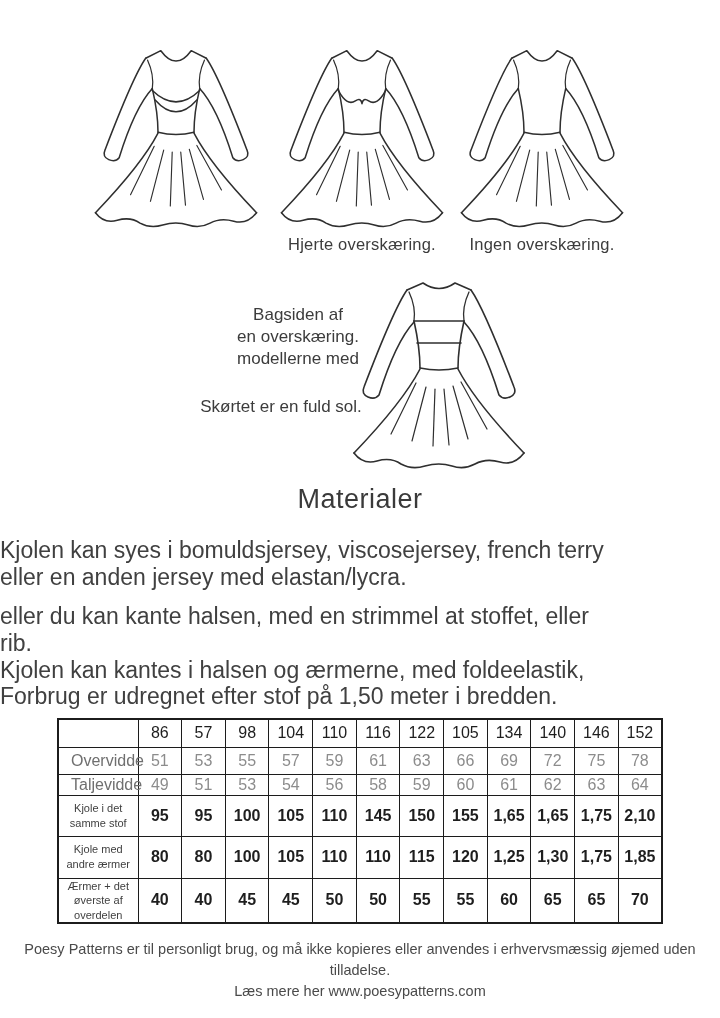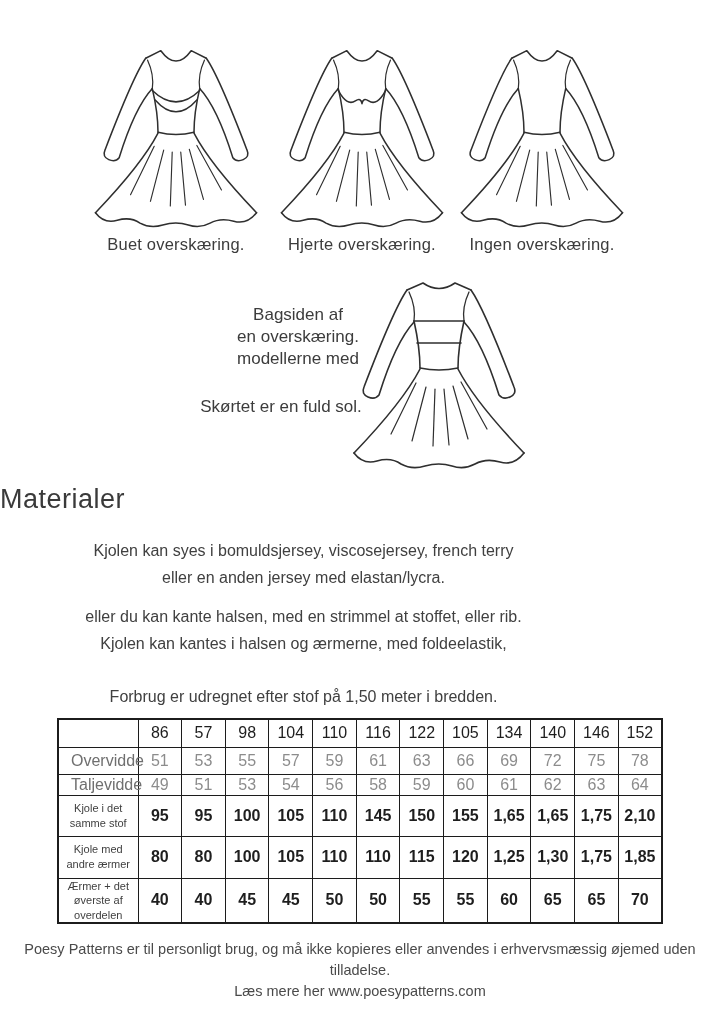--- a/index.html
+++ b/index.html
@@ -13,23 +13,23 @@
   #fig-curved{left:86px;}
   #fig-heart{left:272px;}
   #fig-none{left:452px;}
   .dress-caption{margin-top:5px;width:180px;text-align:center;font-size:16.5px;color:#3c3c3c;letter-spacing:.2px;}
   .back-figure{position:absolute;left:344px;top:271px;}
   .back-label{position:absolute;left:198px;top:304px;width:200px;text-align:center;
     font-size:17px;line-height:22px;color:#3c3c3c;}
   .skirt-note{position:absolute;left:176px;top:397px;width:210px;text-align:center;
     font-size:17px;color:#3c3c3c;}
   
-  .materials-heading{position:absolute;top:484px;left:0;width:720px;text-align:left;
+  .materials-heading{position:absolute;top:484px;left:0;width:720px;text-align:center;
     font-size:27px;font-weight:400;color:#3a3a3a;letter-spacing:.5px;}
-  .para{position:absolute;left:0;width:607px;text-align:center;font-size:16px;line-height:27px;color:#404040;}
+  .para{position:absolute;left:0;width:607px;font-size:23px;line-height:27px;color:#404040;}
   #para1{top:537px;}
   #para2{top:603px;}
   #usage-note{top:683px;}
   
   .size-table-wrap{position:absolute;left:57px;top:718px;}
   table.size-table{border-collapse:collapse;table-layout:fixed;width:606px;border:2.5px solid #1c1c1c;}
   table.size-table col.label-col{width:80px;}
   table.size-table th,table.size-table td{border:1.5px solid #1c1c1c;text-align:center;
     vertical-align:middle;padding:0;font-weight:400;}
   table.size-table thead tr{height:28px;}
@@ -71,21 +71,20 @@
             <path d="M82,116 L68,170"></path>
             <path d="M91,118 L89,175"></path>
           <path d="M100,118 L105,174"></path>
             <path d="M109,115 L124,168"></path>
             <path d="M117,111 L143,158"></path>
         </g>
         <path d="M70,53 Q95,77 120,53"></path>
         <path d="M73,63 Q95,88 117,63"></path>
       </g>
     </svg>
-    <div class="dress-caption">Buet overskæring.</div>
   </div>
 
   <div class="dress-figure" id="fig-heart">
     <svg width="180" height="190" viewBox="0 0 190 200">
       <g fill="none" stroke="#2f2f2f" stroke-width="1.6" stroke-linecap="round" stroke-linejoin="round">
         <path d="M63,19 L79,11 Q95,33 111,11 L127,19"></path>
         <path d="M63,19 C51,36 33,82 20,116 Q17,123 24,126 Q31,129 35,124 C45,92 58,64 70,51"></path>
         <path d="M127,19 C139,36 157,82 170,116 Q173,123 166,126 Q159,129 155,124 C145,92 132,64 120,51"></path>
         <path d="M65,21 Q72,36 70,51" stroke-width="1.3"></path>
         <path d="M125,21 Q118,36 120,51" stroke-width="1.3"></path>

